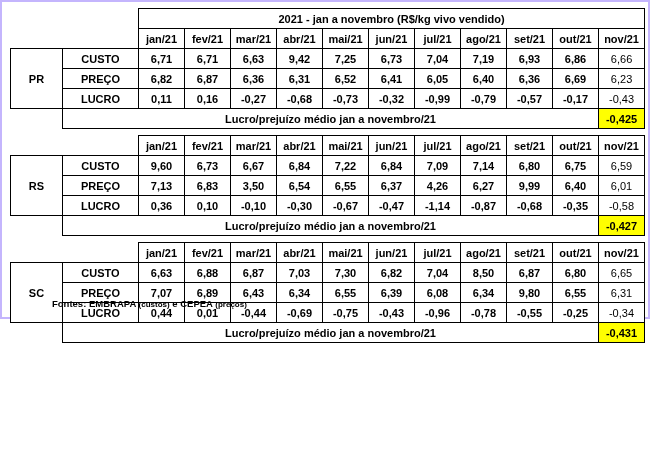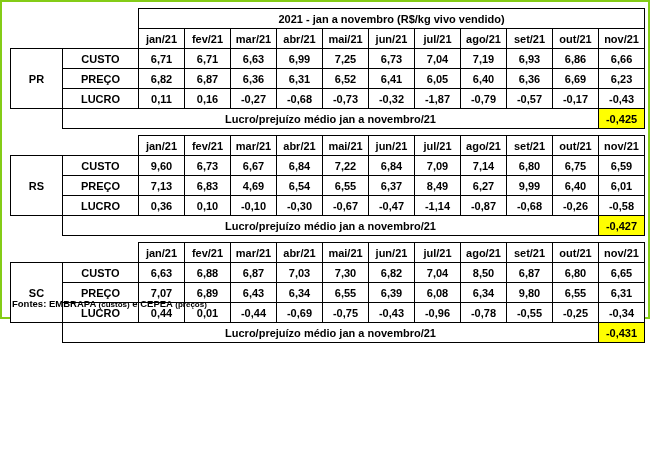--- a/index.html
+++ b/index.html
@@ -12,21 +12,21 @@
     background: #ffffff;
     font-family: "Liberation Sans", sans-serif;
     color: #000000;
     overflow: hidden;
   }
   .page {
     position: relative;
     width: 650px;
     height: 319px;
     box-sizing: border-box;
-    border: 2px solid #84cc16;
+    border: 2px solid #c4b5fd;
     padding: 6px 8px 0 8px;
   }
   table {
     border-collapse: collapse;
     table-layout: fixed;
   }
   .blk {
     width: 632px;
     margin: 0 0 6px 0;
   }
@@ -61,40 +61,41 @@
     padding-left: 14px;
     margin-top: 35px;
   }
   .val {
     font-size: 11.5px;
     font-weight: normal;
     text-align: left;
     padding-left: 7px;
   }
   .val.last {
-    font-weight: bold;
+    font-weight: normal;
   }
   .summary-label {
     font-size: 11.5px;
     font-weight: normal;
     text-align: right;
     padding-right: 6px;
   }
   .summary-val {
     background: #ffff00 !important;
     font-size: 11.5px;
     font-weight: bold;
     text-align: center;
   }
   .footer {
     position: absolute;
     left: 10px;
     bottom: 8px;
     font-size: 9.5px;
     font-weight: bold;
+    padding-left: 40px;
   }
   .footer .small {
     font-size: 8px;
     font-weight: bold;
   }
   col.c-region { width: 52px; }
   col.c-label  { width: 76px; }
   col.c-month  { width: 46px; }
 </style>
 </head>
@@ -138,21 +139,21 @@
       <td>set/21</td>
       <td>out/21</td>
       <td>nov/21</td>
     </tr>
     <tr>
       <td class="region" rowspan="3">PR</td>
       <td class="rowlabel">CUSTO</td>
       <td class="val">6,71</td>
       <td class="val">6,71</td>
       <td class="val">6,63</td>
-      <td class="val">6,99</td>
+      <td class="val">9,42</td>
       <td class="val">7,25</td>
       <td class="val">6,73</td>
       <td class="val">7,04</td>
       <td class="val">7,19</td>
       <td class="val">6,93</td>
       <td class="val">6,86</td>
       <td class="val last">6,66</td>
     </tr>
     <tr>
       <td class="rowlabel">PREÇO</td>
@@ -169,21 +170,21 @@
       <td class="val last">6,23</td>
     </tr>
     <tr>
       <td class="rowlabel">LUCRO</td>
       <td class="val">0,11</td>
       <td class="val">0,16</td>
       <td class="val">-0,27</td>
       <td class="val">-0,68</td>
       <td class="val">-0,73</td>
       <td class="val">-0,32</td>
-      <td class="val">-1,87</td>
+      <td class="val">-0,99</td>
       <td class="val">-0,79</td>
       <td class="val">-0,57</td>
       <td class="val">-0,17</td>
       <td class="val last">-0,43</td>
     </tr>
     <tr>
       <td class="noborder"></td>
       <td class="summary-label" colspan="11">Lucro/prejuízo médio jan a novembro/21</td>
       <td class="summary-val">-0,425</td>
     </tr>
@@ -234,42 +235,42 @@
       <td class="val">7,09</td>
       <td class="val">7,14</td>
       <td class="val">6,80</td>
       <td class="val">6,75</td>
       <td class="val last">6,59</td>
     </tr>
     <tr>
       <td class="rowlabel">PREÇO</td>
       <td class="val">7,13</td>
       <td class="val">6,83</td>
-      <td class="val">4,69</td>
+      <td class="val">3,50</td>
       <td class="val">6,54</td>
       <td class="val">6,55</td>
       <td class="val">6,37</td>
-      <td class="val">8,49</td>
+      <td class="val">4,26</td>
       <td class="val">6,27</td>
       <td class="val">9,99</td>
       <td class="val">6,40</td>
       <td class="val last">6,01</td>
     </tr>
     <tr>
       <td class="rowlabel">LUCRO</td>
       <td class="val">0,36</td>
       <td class="val">0,10</td>
       <td class="val">-0,10</td>
       <td class="val">-0,30</td>
       <td class="val">-0,67</td>
       <td class="val">-0,47</td>
       <td class="val">-1,14</td>
       <td class="val">-0,87</td>
       <td class="val">-0,68</td>
-      <td class="val">-0,26</td>
+      <td class="val">-0,35</td>
       <td class="val last">-0,58</td>
     </tr>
     <tr>
       <td class="noborder"></td>
       <td class="summary-label" colspan="11">Lucro/prejuízo médio jan a novembro/21</td>
       <td class="summary-val">-0,427</td>
     </tr>
   </tbody>
     </table>
 

